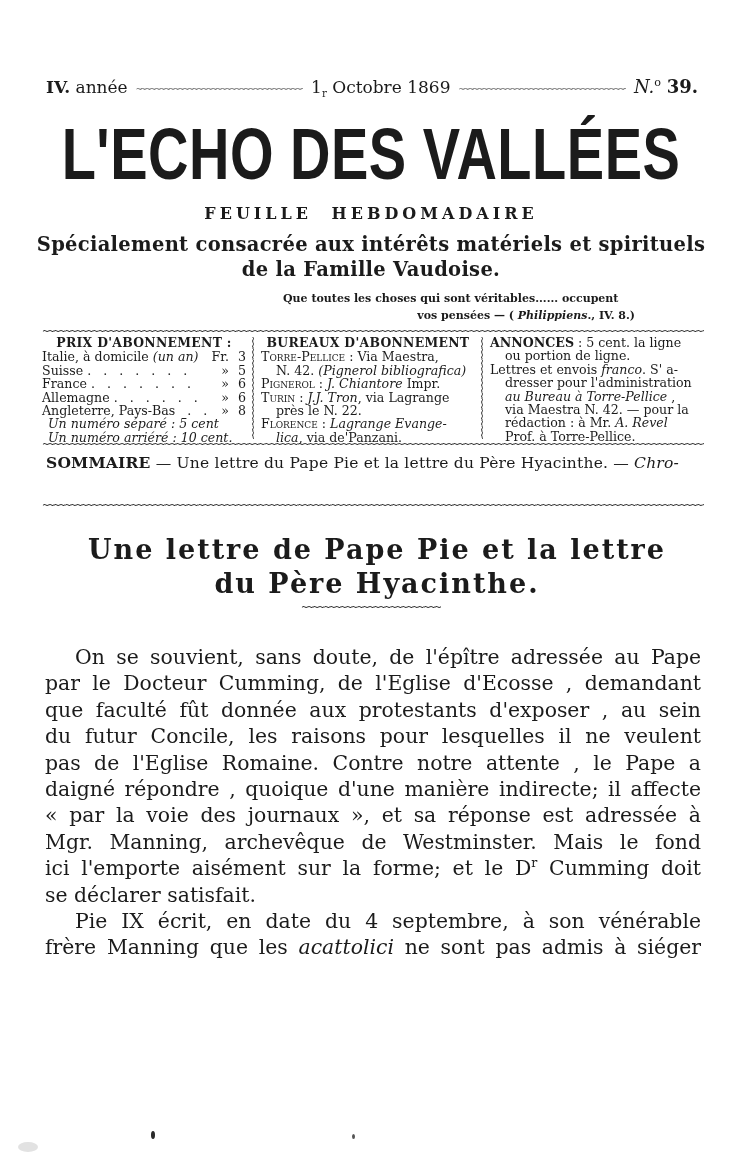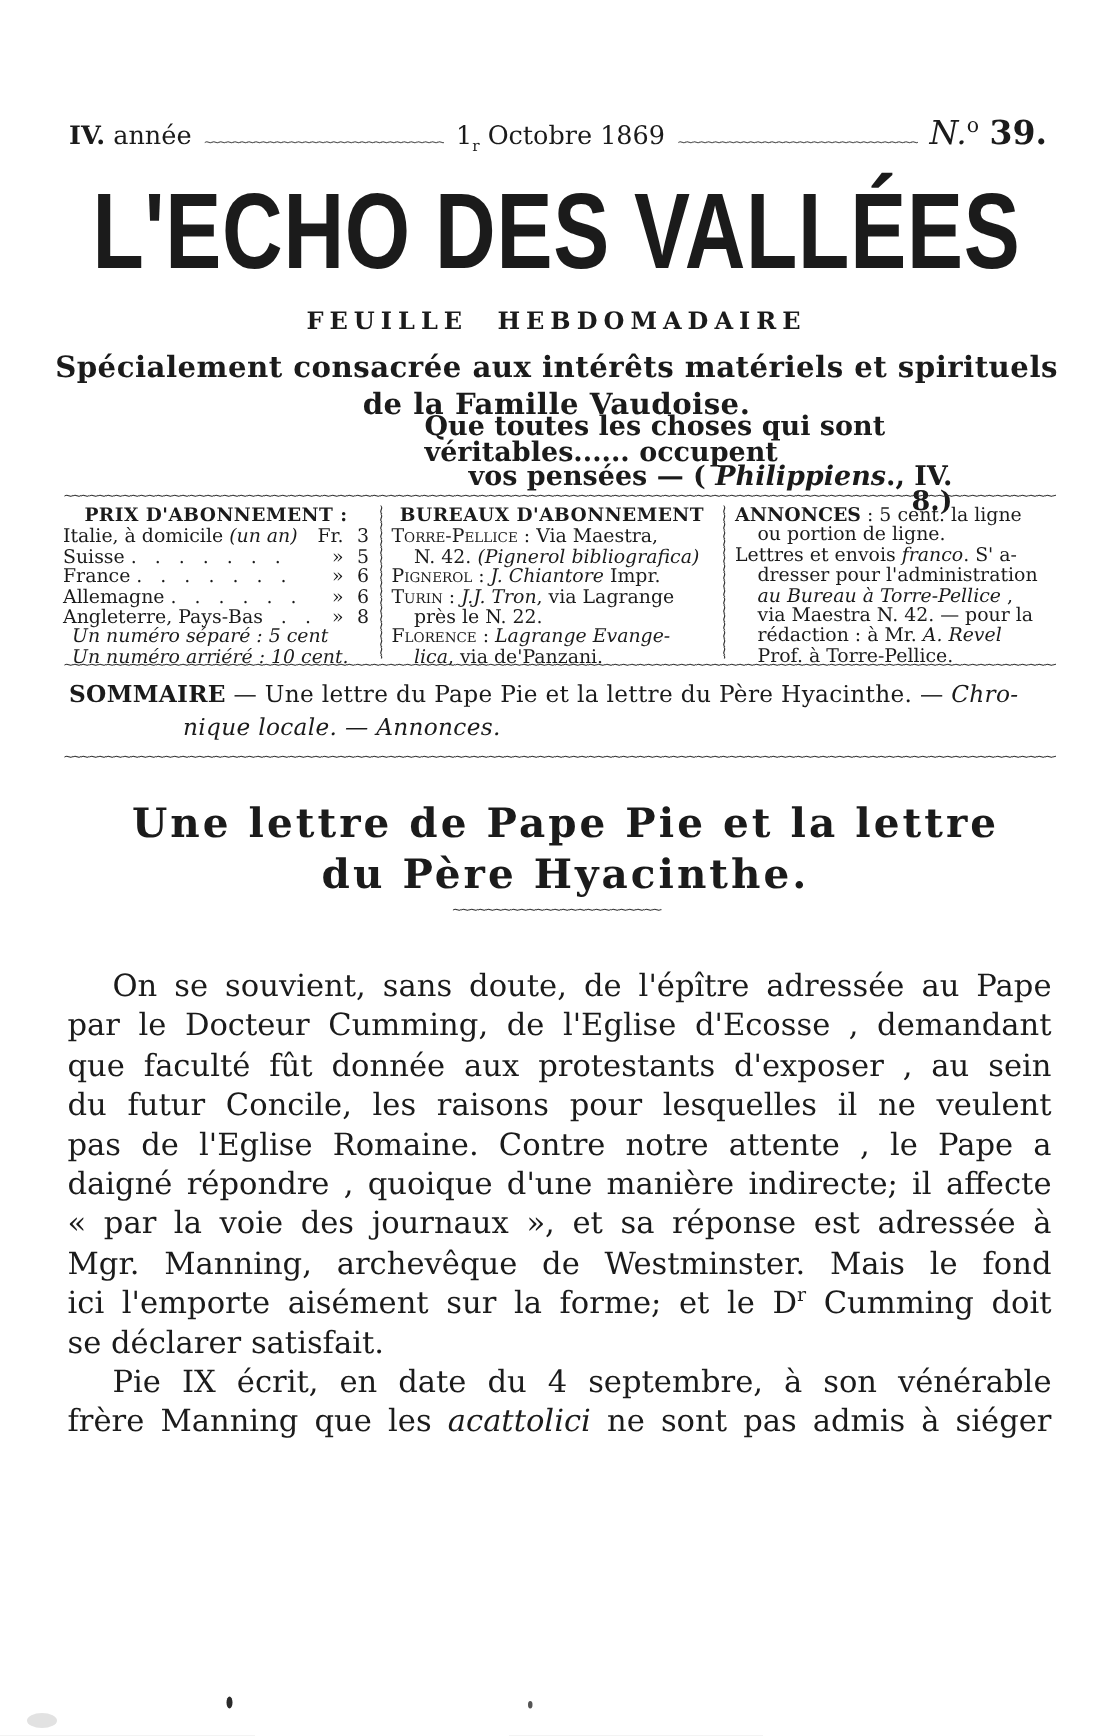--- a/index.html
+++ b/index.html
@@ -14,34 +14,34 @@
   .bd{font-weight:bold}
   .sc{font-variant:small-caps}
   .sup{vertical-align:super;font-size:62%;line-height:0}
   .sub{vertical-align:sub;font-size:60%;line-height:0}
   
   .sq{overflow:hidden;white-space:nowrap;font-size:9px;letter-spacing:-2px;color:#2b2b2b;line-height:8px;height:8px;}
   .wrule{position:absolute;left:42px;right:38px;}
   
   .issue-line{position:absolute;top:76px;left:46px;right:44px;display:flex;align-items:baseline;font-size:17px;}
   .issue-line .sq{flex:1;align-self:flex-end;margin:0 8px 3px;font-size:8px;color:#4a4a4a;}
-  .issue-line .num{font-size:22px}
+  .issue-line .num{font-size:18px}
   
   .masthead{
     position:absolute;top:112px;left:0;width:100%;margin:0;text-align:center;
     font-family:"Liberation Sans", sans-serif;font-weight:bold;font-size:56px;
     letter-spacing:0.5px;white-space:nowrap;
     transform:scaleY(1.28);transform-origin:50% 0;
   }
   .feuille{position:absolute;top:204px;width:100%;text-align:center;
     font-size:16px;font-weight:bold;letter-spacing:4px;word-spacing:10px;}
   .tagline{position:absolute;top:233px;width:100%;text-align:center;
     font-size:19.5px;font-weight:bold;line-height:24.5px;letter-spacing:0.3px;}
-  .verse{position:absolute;top:277px;left:283px;width:352px;
-    font-size:18px;font-weight:bold;line-height:16.5px;}
+  .verse{position:absolute;top:291px;left:283px;width:352px;
+    font-size:11px;font-weight:bold;line-height:16.5px;}
   .verse .l2{text-align:right}
   
   .infobar{position:absolute;top:336px;left:42px;right:36px;display:flex;
     font-size:12.6px;line-height:13.4px;}
   .col1{width:204px}
   .col2{width:214px;padding-left:2px}
   .col3{flex:1;padding-left:2px}
   .wavy-vert{writing-mode:vertical-rl;width:13px;height:103px;overflow:hidden;
     white-space:nowrap;font-size:9px;letter-spacing:-2px;line-height:13px;color:#2b2b2b;text-align:center;}
   .col-title{font-weight:bold;text-align:center;font-size:12.4px;letter-spacing:0.3px;margin-bottom:1px;}
@@ -154,21 +154,20 @@
           <div class="hline ind"><span>rédaction : à Mr. </span><span class="it">A. Revel</span></div>
           <div class="hline ind"><span>Prof. à Torre-Pellice.</span></div>
         </div>
     </div>
   </div>
 
   <div class="wrule sq" style="top:440px">~~~~~~~~~~~~~~~~~~~~~~~~~~~~~~~~~~~~~~~~~~~~~~~~~~~~~~~~~~~~~~~~~~~~~~~~~~~~~~~~~~~~~~~~~~~~~~~~~~~~~~~~~~~~~~~~~~~~~~~~~~~~~~~~~~~~~~~~~~~~~~~~~~~~~~~~~~~~~~~~~~~~~~~~~~~~~~~~~~~~~~~~~~~~~~~~~~~~~~~~~~~~~~~~~~~~~~~~~~~~~~~~~~~~~~~~~~~~~~~~~~~~~~~~~~</div>
 
   <div class="sommaire">
       <div class="sln"><span class="bd">SOMMAIRE</span><span> — Une lettre du Pape Pie et la lettre du Père Hyacinthe. — </span><span class="it">Chro-</span></div>
-      <div class="sln ind"><span class="it">nique locale. — Annonces.</span></div>
     </div>
 
   <div class="wrule sq" style="top:501px">~~~~~~~~~~~~~~~~~~~~~~~~~~~~~~~~~~~~~~~~~~~~~~~~~~~~~~~~~~~~~~~~~~~~~~~~~~~~~~~~~~~~~~~~~~~~~~~~~~~~~~~~~~~~~~~~~~~~~~~~~~~~~~~~~~~~~~~~~~~~~~~~~~~~~~~~~~~~~~~~~~~~~~~~~~~~~~~~~~~~~~~~~~~~~~~~~~~~~~~~~~~~~~~~~~~~~~~~~~~~~~~~~~~~~~~~~~~~~~~~~~~~~~~~~~</div>
 
   <h2 class="article-title">
     <div>Une lettre de Pape Pie et la lettre</div>
     <div>du Père Hyacinthe.</div>
   </h2>
 
   <div class="mini-sq sq">~~~~~~~~~~~~~~~~~~~~~~~~~~~~~~~~</div>

